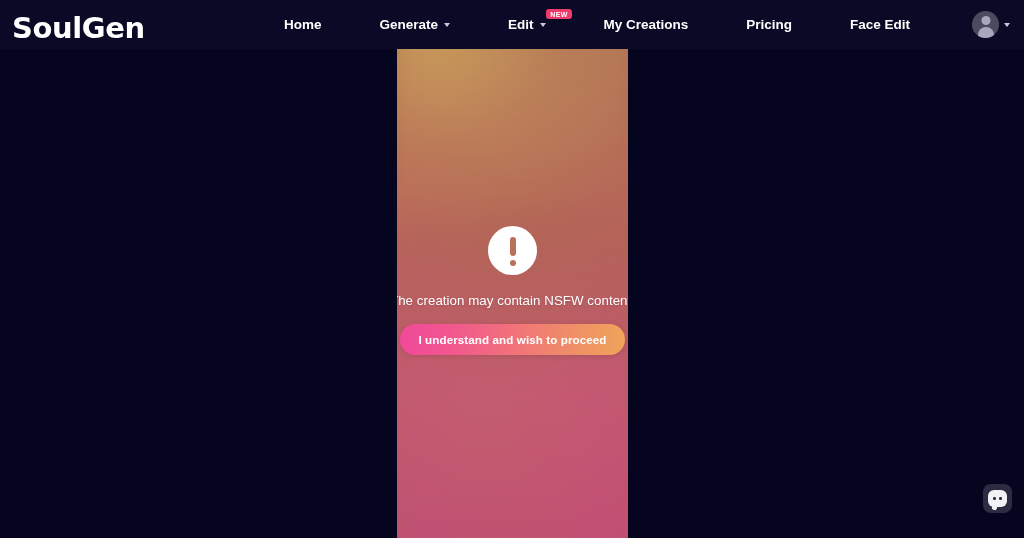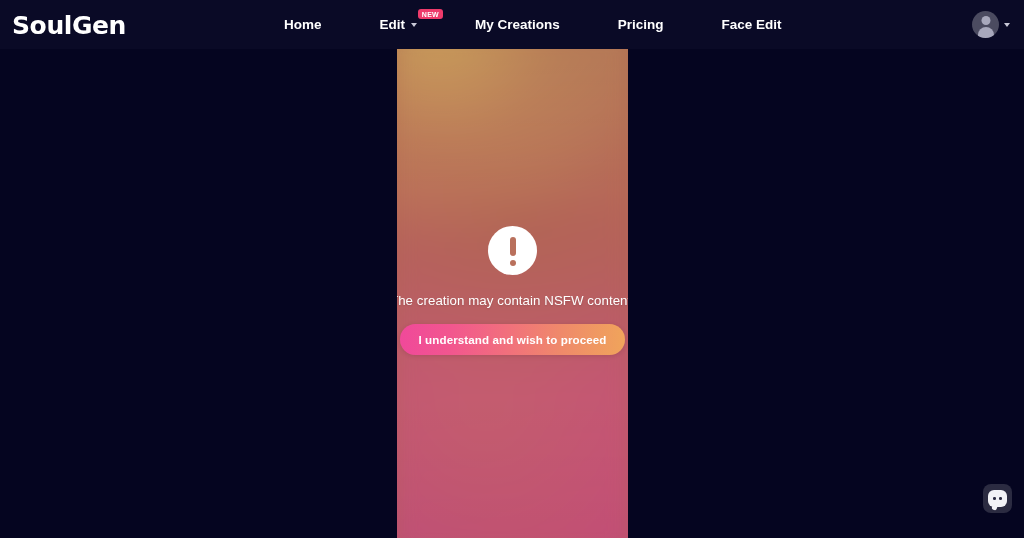--- a/index.html
+++ b/index.html
@@ -17,21 +17,21 @@
 
   
   .header {
     position:absolute; top:0; left:0;
     width:1024px; height:49px;
     background:#0a0a26;
     display:flex; align-items:center;
   }
   .logo {
     position:absolute; left:12px; top:11px;
-    font-size:25px; font-weight:700; letter-spacing:-0.4px;
+    font-size:29px; font-weight:700; letter-spacing:-0.4px;
     color:#ffffff;
     font-family:"DejaVu Sans", sans-serif;
   }
   .nav {
     position:absolute; left:262px; top:0;
     height:49px;
     display:flex; align-items:center;
     gap:14px;
   }
   .nav-item {
@@ -243,20 +243,24 @@
   <div class="header">
 
     <div class="logo">SoulGen</div>
 
     <nav class="nav">
 
       <div class="nav-item">
         <span>Home</span>
       </div>
 
+      <div class="nav-item">
+        <span>Generate</span>
+        <span class="caret"></span>
+      </div>
 
       <div class="nav-item">
         <span>Edit</span>
         <span class="caret"></span>
         <span class="badge-new">NEW</span>
       </div>
 
       <div class="nav-item">
         <span>My Creations</span>
       </div>

